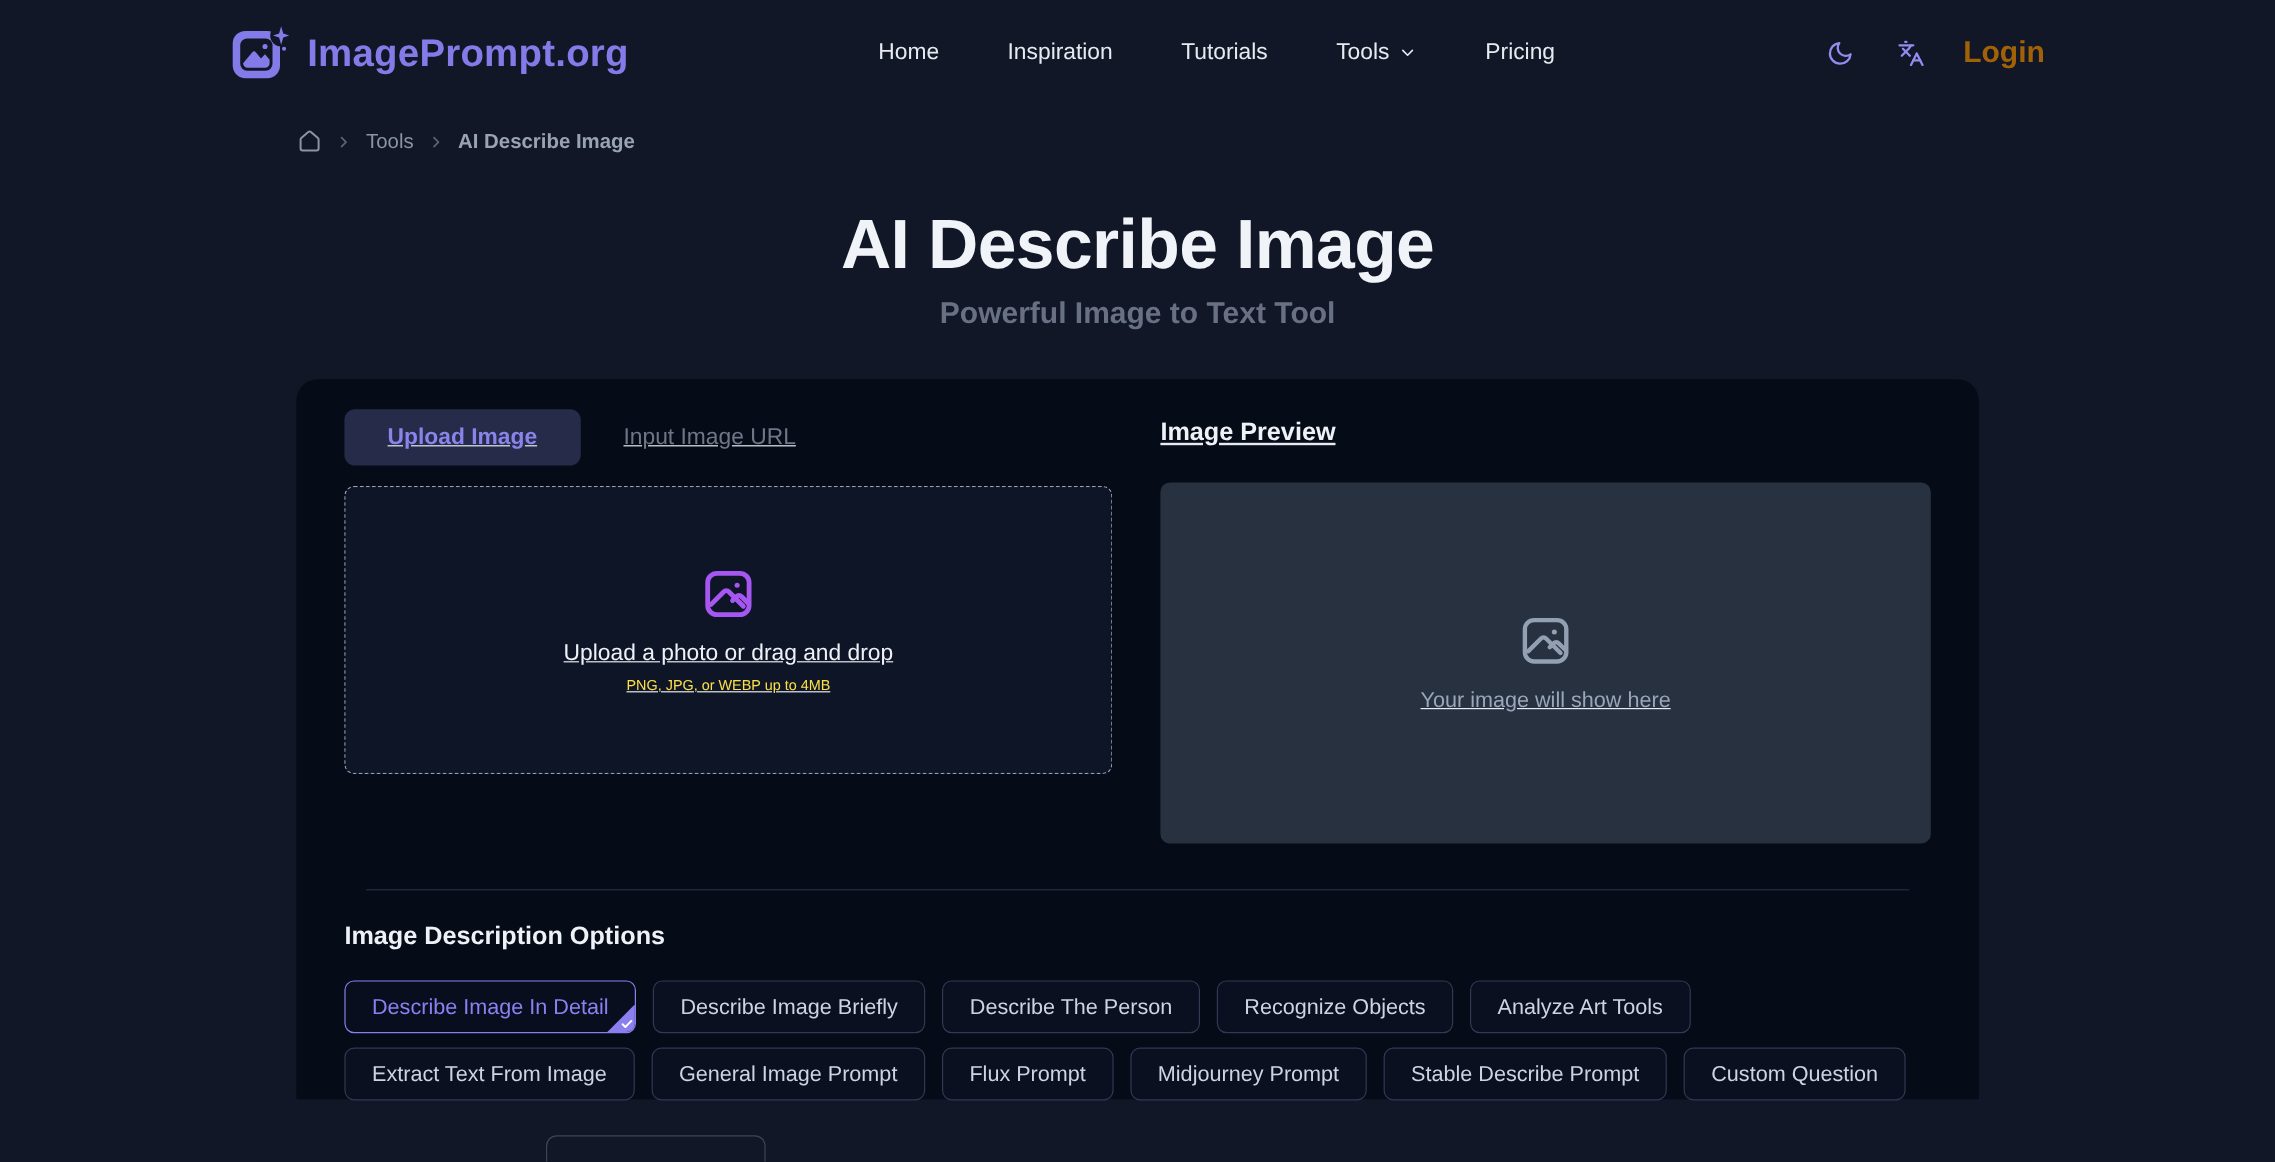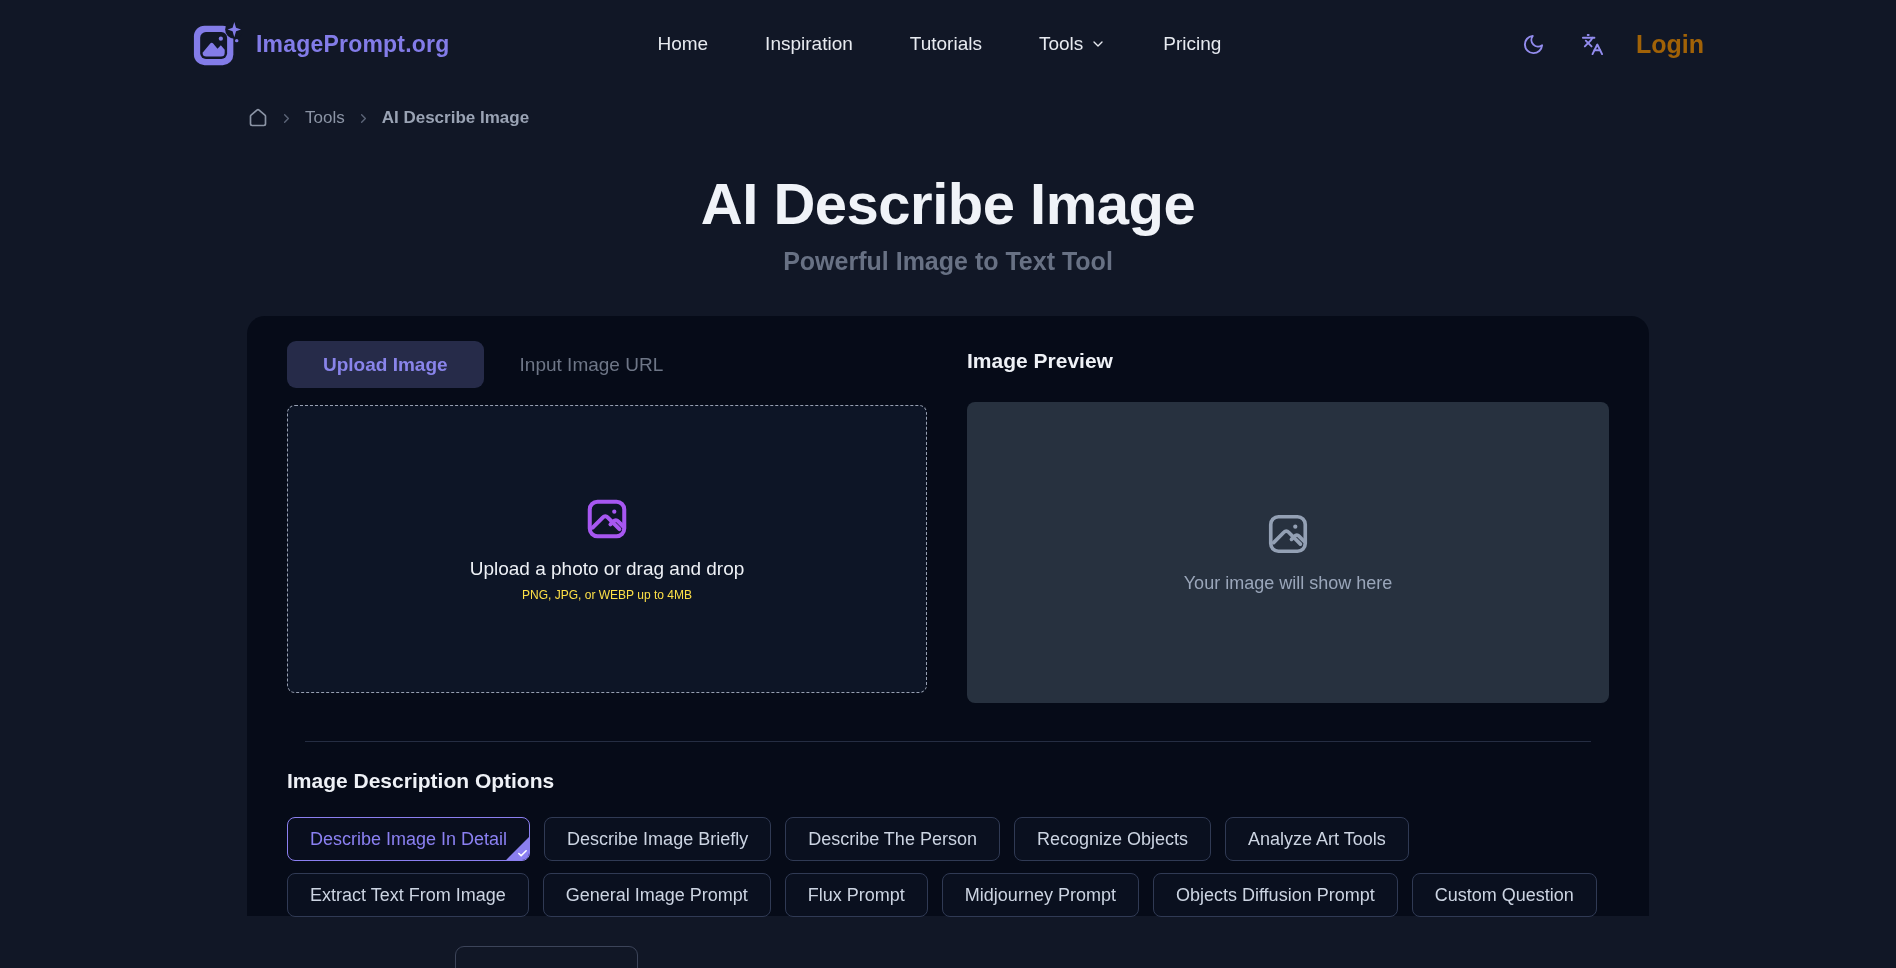--- a/index.html
+++ b/index.html
@@ -14,21 +14,21 @@
   svg { display: block; }
 
   
   .header {
     height: 88px;
     display: flex;
     align-items: center;
     padding: 0 192px;
   }
   .logo { display: flex; align-items: center; gap: 14px; }
-  .logo-text { font-size: 23px; font-weight: 700; color: #837ce8; letter-spacing: 0.2px; }
+  .logo-text { font-size: 32px; font-weight: 700; color: #837ce8; letter-spacing: 0.2px; }
   .nav { display: flex; align-items: center; gap: 57px; margin-left: 208px; }
   .nav a { color: #e7eaf0; font-size: 19px; font-weight: 500; display: flex; align-items: center; gap: 7px; }
   .header-right { margin-left: auto; display: flex; align-items: center; gap: 28px; }
   .icon-btn { background: none; border: none; color: #938cee; padding: 4px; }
   .login { color: #a16207; font-size: 25px; font-weight: 600; }
 
   
   .breadcrumb {
     width: 1400px; margin: 0 auto; padding-top: 20px;
     display: flex; align-items: center; gap: 11px;
@@ -46,31 +46,31 @@
 
   
   .card {
     width: 1402px;
     margin: 40px auto 0;
     background: #060b18;
     border-radius: 18px 18px 0 0;
     padding: 25px 40px 0;
     height: 600px;
   }
-  .card-grid { display: grid; grid-template-columns: 640px 642px; column-gap: 40px; }
+  .card-grid { display: grid; grid-template-columns: 640px 642px; column-gap: 40px; text-decoration: underline; }
 
   .tabs { display: flex; align-items: center; margin-bottom: 17px; }
   .tab {
     border: none; background: none; font-size: 19px; color: #6e7687;
     height: 47px; padding: 0 36px; border-radius: 9px;
   }
   .tab.active { background: #262b49; color: #8984ea; font-weight: 700; }
 
   .dropzone {
-    height: 288px; border: 1px dashed #98a0b2; border-radius: 8px;
+    height: 240px; border: 1px dashed #98a0b2; border-radius: 8px;
     background: #0d1526;
     display: flex; flex-direction: column; align-items: center; justify-content: center;
     cursor: pointer;
   }
   .dz-icon { color: #a757f1; margin-bottom: 16px; }
   .dz-title { font-size: 19px; font-weight: 500; color: #eef1f6; }
   .dz-hint  { font-size: 12px; color: #fde047; margin-top: 8px; }
 
   .right-col h3, .options-title { font-size: 21px; font-weight: 700; color: #eef1f6; }
   .right-col h3 { margin-top: 8px; }
@@ -249,18 +249,18 @@
     <button class="opt-btn">Describe The Person</button>
     <button class="opt-btn">Recognize Objects</button>
     <button class="opt-btn">Analyze Art Tools</button>
   </div>
 
   <div class="opt-row">
     <button class="opt-btn">Extract Text From Image</button>
     <button class="opt-btn">General Image Prompt</button>
     <button class="opt-btn">Flux Prompt</button>
     <button class="opt-btn">Midjourney Prompt</button>
-    <button class="opt-btn">Objects Diffusion Prompt</button>
+    <button class="opt-btn">Stable Describe Prompt</button>
     <button class="opt-btn">Custom Question</button>
   </div>
 
   <div class="partial-button"></div>
 </main>
 
 </body></html>

